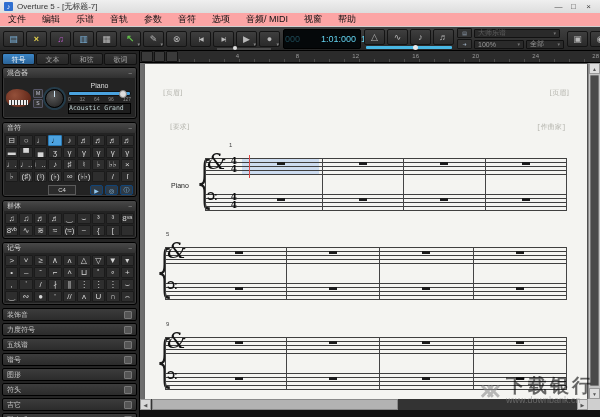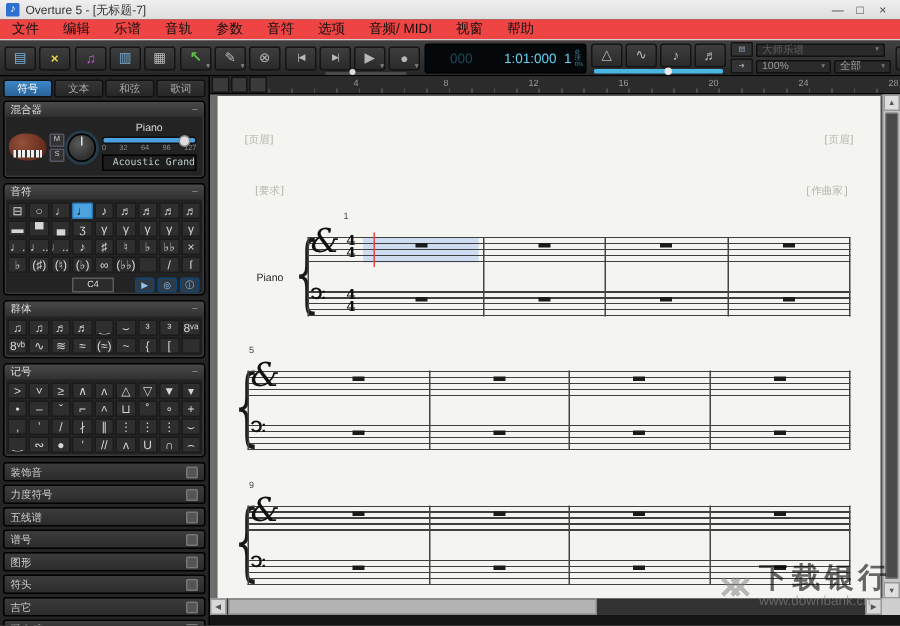--- a/index.html
+++ b/index.html
@@ -4,35 +4,35 @@
 <style>
   html,body{margin:0;padding:0;background:#111;}
   body{width:600px;height:417px;overflow:hidden;font-family:"Liberation Sans","DejaVu Sans",sans-serif;-webkit-font-smoothing:antialiased;}
   .app{position:relative;width:600px;height:417px;background:#222;overflow:hidden;}
   
   .titlebar{height:13px;background:linear-gradient(#efefef,#ddd);display:flex;align-items:center;padding:0 4px;font-size:8px;color:#333;}
   .appicon{width:9px;height:9px;background:#2f6fd0;border-radius:1px;color:#fff;font-size:7px;line-height:9px;text-align:center;margin-right:4px;}
   .win-controls{margin-left:auto;display:flex;}
   .win-controls span{width:15px;text-align:center;font-size:8px;color:#444;line-height:13px;}
   
-  .menubar{height:13px;background:#ef4444;border-bottom:1px solid #cfcfcf;display:flex;font-size:9px;color:#111;align-items:flex-end;}
+  .menubar{height:13px;background:#fca5a5;border-bottom:1px solid #cfcfcf;display:flex;font-size:9px;color:#111;align-items:flex-end;}
   .mi{padding:0 8px;line-height:13px;}
   
   .toolbar{height:23px;background:linear-gradient(#404040,#262626);border-bottom:1px solid #000;display:flex;align-items:center;padding:0 3px;gap:3px;}
   .tgroup{display:flex;gap:2px;align-items:center;position:relative;}
   .tbtn{height:16px;min-width:21px;background:linear-gradient(#3e3e3e,#2a2a2a);border:1px solid #141414;border-radius:2px;color:#b8b8b8;font-size:9px;display:flex;align-items:center;justify-content:center;position:relative;box-sizing:border-box;padding:0 2px;}
   .tbtn .caret{position:absolute;right:0px;bottom:-1px;font-size:5px;color:#888;}
   .ic-yellow{color:#e8d44d;font-weight:bold;}
   .ic-magenta{color:#c05ad0;}
   .ic-blue{color:#7ab0d8;}
   .ic-green{color:#63c24a;font-weight:bold;font-size:10px;}
   .ic-sm{font-size:6px;letter-spacing:-1px;}
   .trans-track{position:absolute;left:30%;right:10%;bottom:-3px;height:2px;background:#4a4a4a;}
   .trans-track i{position:absolute;left:30%;top:-2px;width:4px;height:4px;background:#ddd;border-radius:50%;}
-  .lcd{width:74px;height:18px;background:#05080a;border:1px solid #000;border-radius:2px;display:flex;align-items:center;padding:0 16px;box-sizing:content-box;}
+  .lcd{width:74px;height:18px;background:#05080a;border:1px solid #000;border-radius:2px;display:flex;align-items:center;padding:0 1px;box-sizing:content-box;}
   .lcd .dim{color:#1e4a57;font-size:9px;}
   .lcd .tm{color:#62d2ef;font-size:9px;letter-spacing:0;margin-left:21px;}
   .lcd .pg{color:#62d2ef;font-size:9px;margin-left:5px;}
   .lcd .aux{display:flex;flex-direction:column;margin-left:2px;line-height:4px;}
   .lcd .aux span{font-size:4px;color:#3f7f92;}
   .g4{padding-bottom:4px;}
   .tempo-track{position:absolute;left:2px;right:2px;bottom:0px;height:3px;background:#49b7e3;border-radius:1px;}
   .tempo-track i{position:absolute;left:55%;top:-1px;width:5px;height:5px;background:#e8e8e8;border-radius:50%;}
   .g5{display:flex;flex-direction:column;gap:1px;margin-left:auto;}
   .g5 .row{display:flex;gap:2px;align-items:center;}
@@ -59,21 +59,21 @@
   .ms{display:flex;flex-direction:column;gap:1px;}
   .ms span{width:8px;height:7px;background:#333;border:1px solid #556;color:#ccd;font-size:5px;display:flex;align-items:center;justify-content:center;border-radius:1px;}
   .knob{width:17px;height:17px;border-radius:50%;background:radial-gradient(circle at 40% 35%,#5a5a5a,#1c1c1c);border:1px solid #000;box-shadow:0 0 0 2px #253c4a;position:relative;flex:none;}
   .knob:after{content:"";position:absolute;left:48%;top:1px;width:1px;height:6px;background:#cfe6f5;}
   .mixr{flex:1;display:flex;flex-direction:column;gap:1px;}
   .mixlabel{font-size:7px;color:#ddd;text-align:center;line-height:7px;}
   .vslider{position:relative;height:6px;}
   .vslider .trk{position:absolute;left:2px;right:2px;top:1px;height:3px;background:#4aa3e0;border:1px solid #111;border-radius:2px;}
   .vslider .hd{position:absolute;right:6px;top:0;width:6px;height:6px;background:#ddd;border-radius:50%;border:1px solid #888;}
   .vscale{display:flex;justify-content:space-between;font-size:5px;color:#8a8a8a;padding:0 2px;line-height:5px;}
-  .patch{height:9px;margin:0 2px;background:#1d1d1d;border:1px solid #000;color:#bcc;font-family:"DejaVu Sans Mono",monospace;font-size:6.5px;text-align:right;line-height:9px;}
+  .patch{height:9px;margin:0 2px;background:#1d1d1d;border:1px solid #000;color:#bcc;font-family:"DejaVu Sans Mono",monospace;font-size:6.5px;text-align:left;line-height:9px;}
   
   .grid{display:grid;grid-template-columns:repeat(9,1fr);gap:1px;padding:2px;}
   .cell{height:11px;background:#2e2e2e;border:1px solid #1b1b1b;border-radius:1px;color:#d6d6d6;font-size:8px;display:flex;align-items:center;justify-content:center;overflow:hidden;box-sizing:border-box;}
   .cell.sel{background:#4da3e0;border-color:#2a7ab5;color:#000;}
   .notes-foot{height:12px;display:flex;align-items:center;padding:0 3px;gap:2px;}
   .c4{width:26px;height:8px;margin-left:42px;background:#2b2b2b;border:1px solid #5a5a5a;color:#ddd;font-size:6px;text-align:center;line-height:8px;}
   .foot-tools{margin-left:auto;display:flex;gap:2px;}
   .foot-tools span{width:11px;height:8px;background:#2e3a46;border:1px solid #147;border-radius:2px;color:#8fc6ee;font-size:6px;display:flex;align-items:center;justify-content:center;}
   .section{height:11px;margin-bottom:2px;background:linear-gradient(#3c3c3c,#2b2b2b);border:1px solid #000;border-radius:2px;display:flex;justify-content:space-between;align-items:center;padding:0 4px;font-size:7px;color:#ccc;}
   .section .exp{width:6px;height:6px;background:#555;border:1px solid #777;border-radius:1px;}

